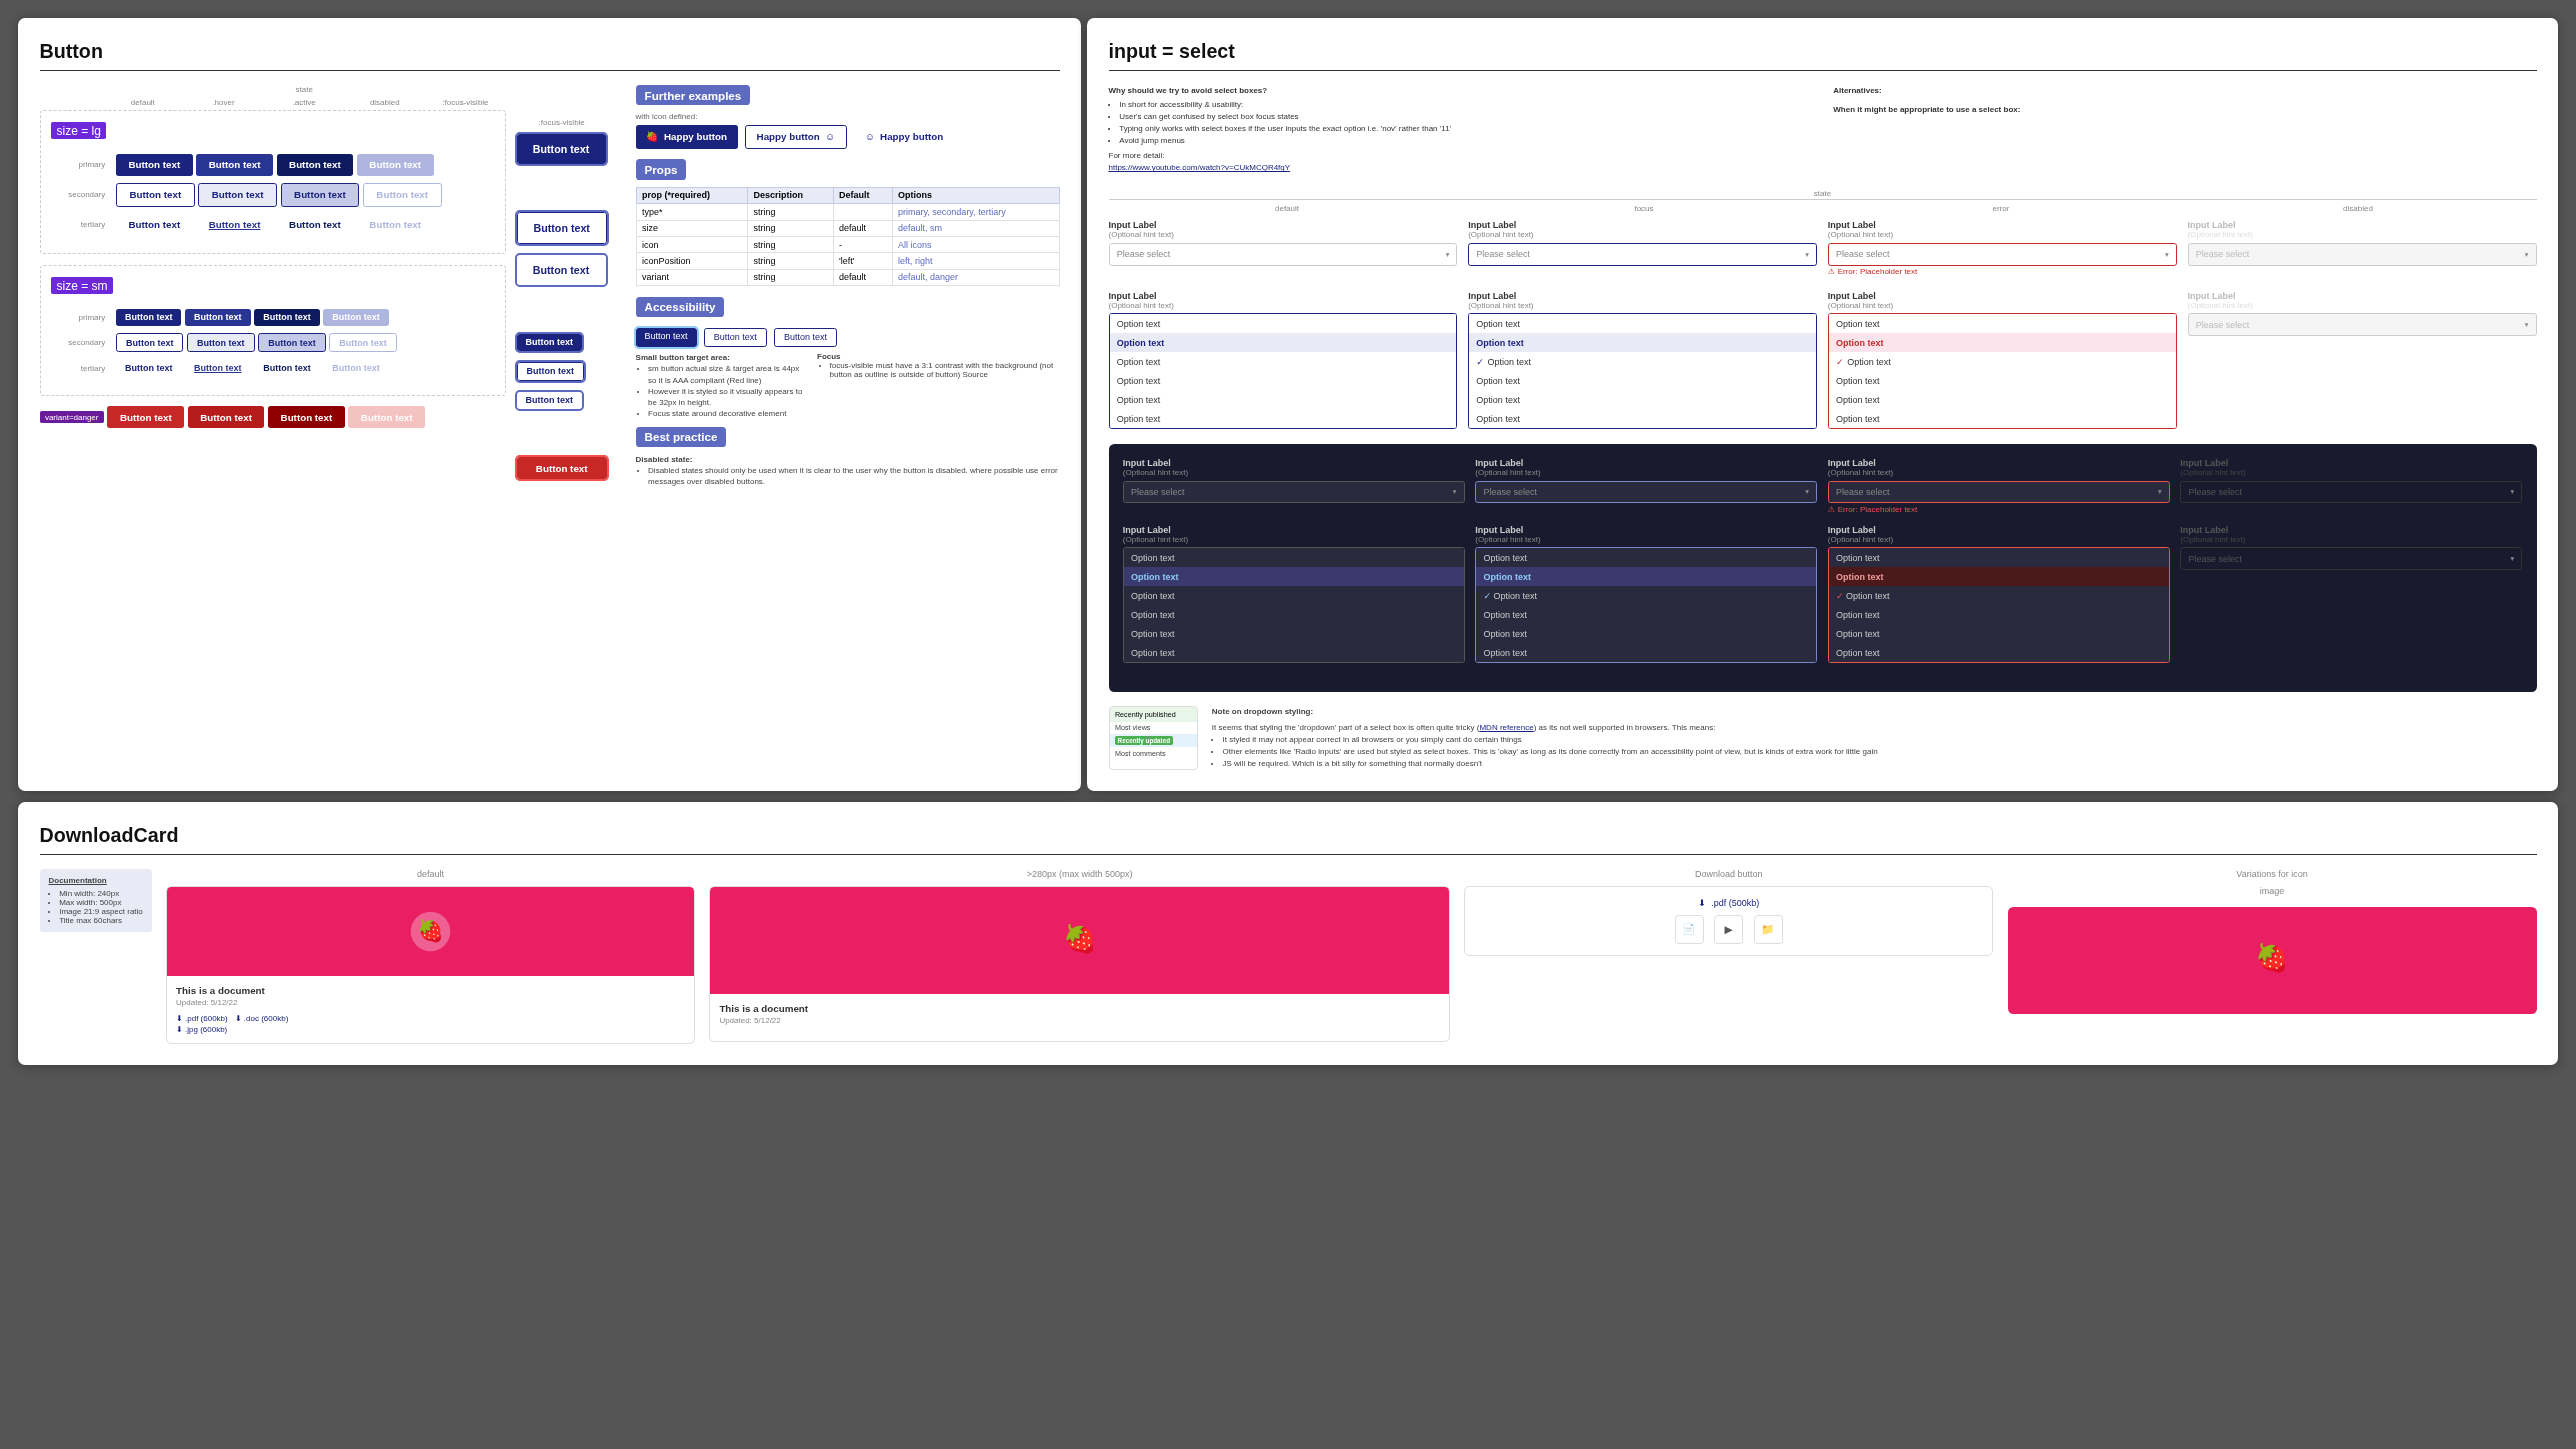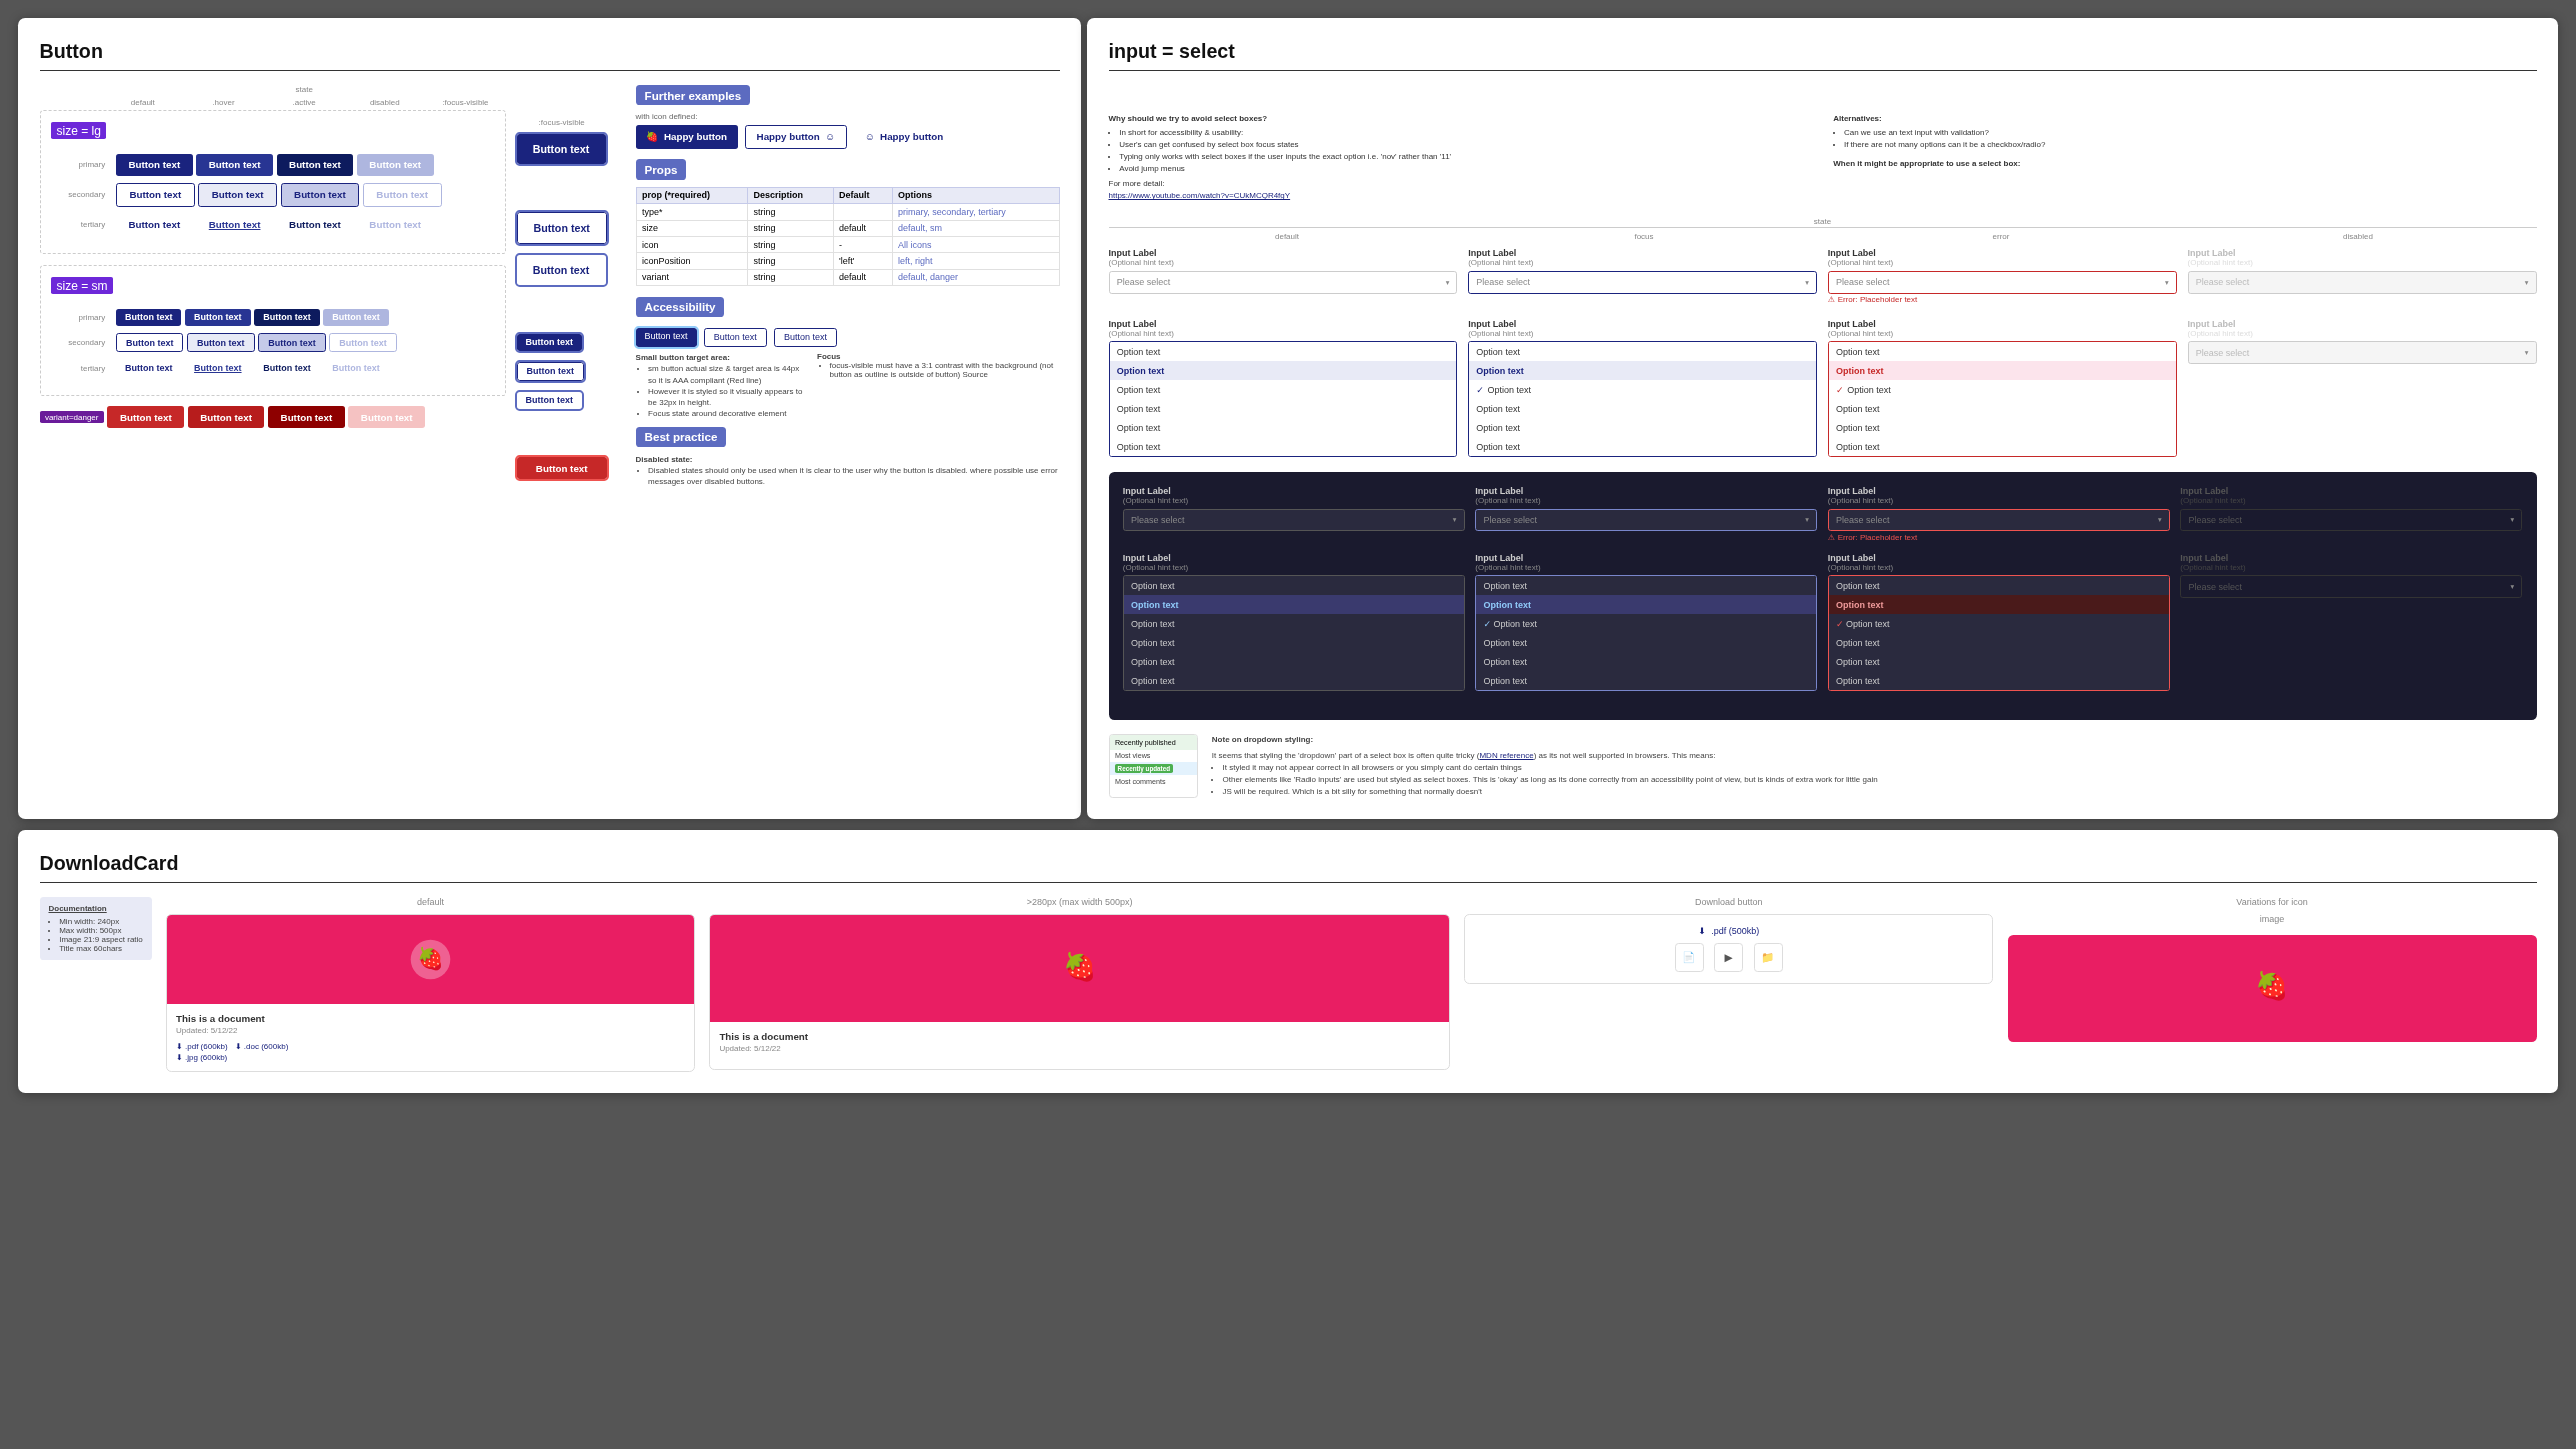--- a/index.html
+++ b/index.html
@@ -183,21 +183,21 @@
       flex: 1.1;
     }
     .info-cols {
       display: flex;
       gap: 21.5px;
       margin-bottom: 14.3px;
       font-size: 8px;
       line-height: 1.5;
       color: #333;
     }
-    .info-col { flex: 1; margin-top: 28px; }
+    .info-col { flex: 1; }
     .info-col-title { font-weight: 700; color: #333; margin-bottom: 1.8px; }
     .info-col ul { padding-left: 10.7px; }
     .info-col a { color: #1a237e; }
     .select-rows {
       display: grid;
       grid-template-columns: repeat(4, 1fr);
       gap: 10.7px;
       margin-bottom: 14.3px;
     }
     .select-group { }
@@ -598,24 +598,20 @@
           <li>In short for accessibility &amp; usability:</li>
           <li>User's can get confused by select box focus states</li>
           <li>Typing only works with select boxes if the user inputs the exact option i.e. 'nov' rather than '11'</li>
           <li>Avoid jump menus</li>
         </ul>
         <div style="margin-top:3.6px; font-size:8px;">For more detail:</div>
         <a href="#" style="font-size:8px; color:#1a237e;">https://www.youtube.com/watch?v=CUkMCQR4fgY</a>
       </div>
       <div class="info-col">
         <div class="info-col-title">Alternatives:</div>
-        <ul>
-          <li>Can we use an text input with validation?</li>
-          <li>If there are not many options can it be a checkbox/radio?</li>
-        </ul>
         <div style="margin-top:7.2px;">
           <div class="info-col-title">When it might be appropriate to use a select box:</div>
         </div>
       </div>
     </div>
 
     <div style="display:flex; margin-bottom:3.6px; border-bottom:0.9px solid #ccc; padding-bottom:1.8px;">
       <div style="flex:1; text-align:center; font-size:8px; color:#888;">state</div>
     </div>
     <div style="display:flex; margin-bottom:7.2px;">

